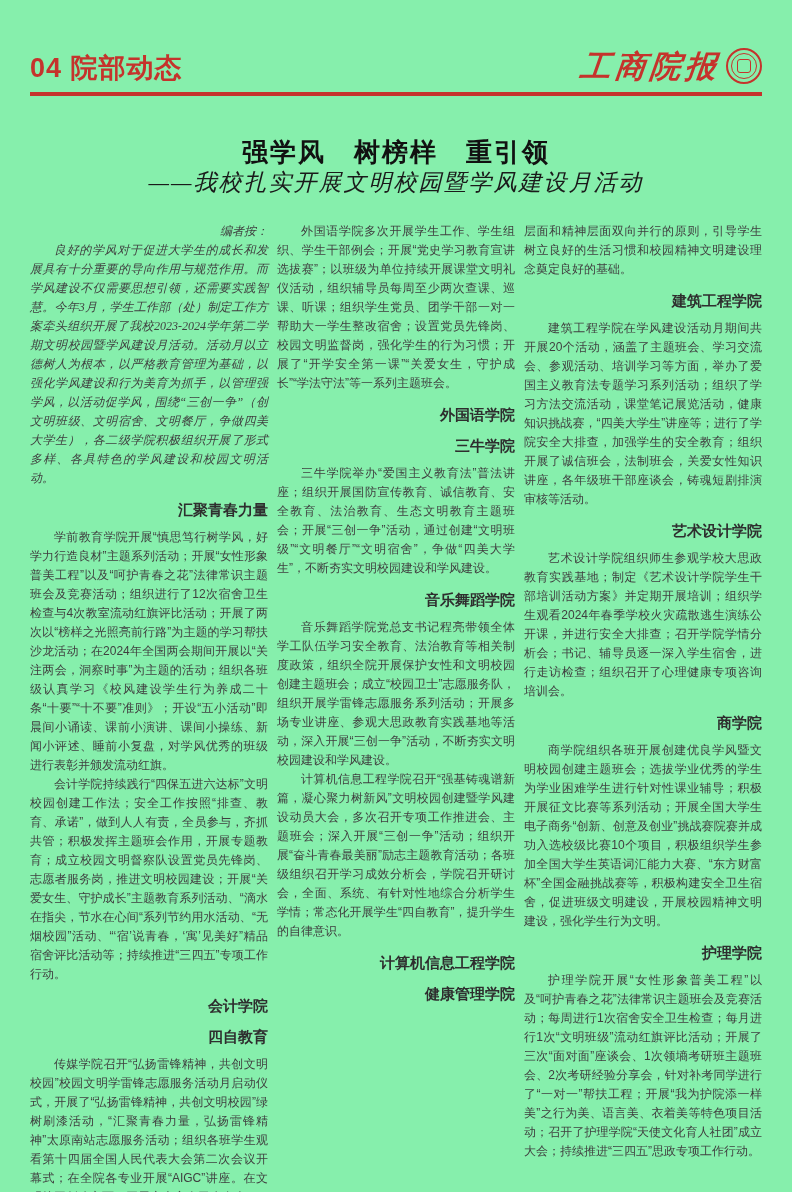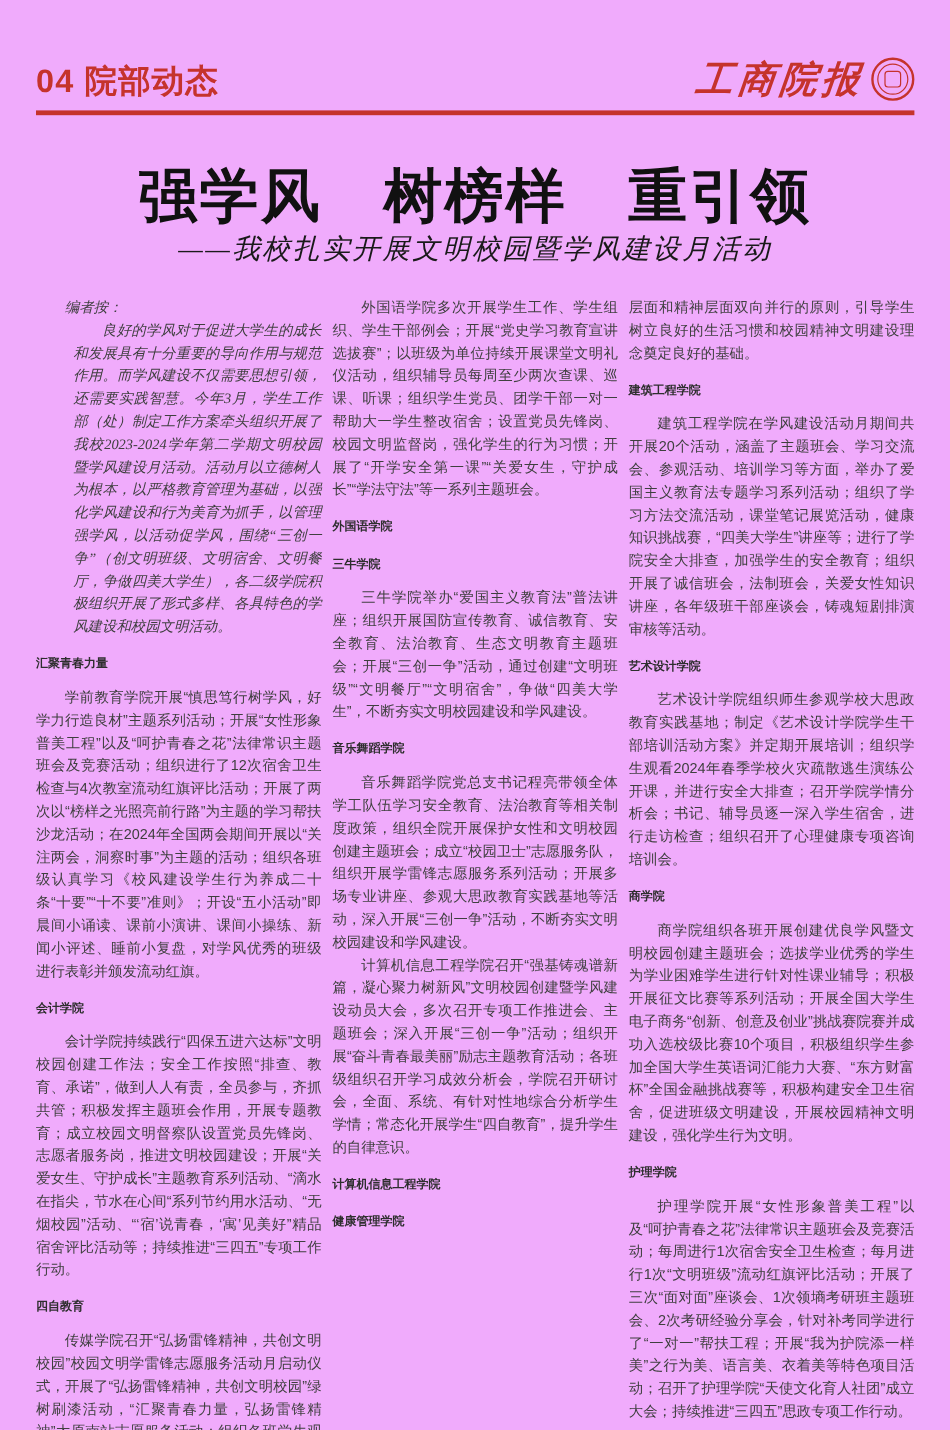--- a/index.html
+++ b/index.html
@@ -1,20 +1,20 @@
 <!DOCTYPE html>
 <html><head>
 <meta charset="utf-8">
 <style>
   html,body{margin:0;padding:0;background:#e8e8e8;}
   .page{
     position:relative;
     width:792px;height:1192px;
     margin:0 auto;
-    background:#f0abfc;
+    background:#86efac;
     font-family:"Liberation Sans", sans-serif;
     color:#3f3f3f;
     overflow:hidden;
     box-sizing:border-box;
   }
   
   .page-header{
     display:flex;
     justify-content:space-between;
     align-items:flex-end;
@@ -66,21 +66,21 @@
   .header-rule{
     margin:8px 30px 0 30px;
     height:4px;
     background:#c5332c;
   }
   
   .headline{
     margin-top:42px;
     text-align:center;
     color:#111111;
-    font-size:49px;
+    font-size:26px;
     font-weight:800;
     letter-spacing:2px;
     line-height:1.1;
   }
   .subheadline{
     text-align:center;
     color:#1a1a1a;
     font-family:"Liberation Serif", serif;
     font-style:italic;
     font-size:23px;
@@ -95,44 +95,44 @@
   }
   .article-column{
     flex:1 1 0;
     min-width:0;
     font-size:12px;
     line-height:19px;
   }
   .blk{margin:0;}
   .blk.heading{
     font-weight:700;
-    text-align:left;
+    text-align:right;
     color:#2e2e2e;
-    font-size:10px;
+    font-size:15px;
     margin:12px 0 9px 0;
   }
   .blk.para, .blk.closing{
     text-align:justify;
     text-indent:2em;
   }
   .blk.para_cont{
     text-align:justify;
     text-indent:0;
   }
   .blk.editor_label{
     text-indent:2em;
     font-family:"Liberation Serif", serif;
     font-style:italic;
+    text-align:right;
   }
   .blk.editor_para{
     text-align:justify;
     text-indent:2em;
     font-family:"Liberation Serif", serif;
     font-style:italic;
-    margin-left:31px;
   }
 </style>
 </head>
 <body>
 
 <div class="page">
 
   <div class="page-header">
     <div class="page-label">04 院部动态</div>
     <div class="masthead">
@@ -146,22 +146,22 @@
   <div class="headline">强学风　树榜样　重引领</div>
 
   <div class="subheadline">——我校扎实开展文明校园暨学风建设月活动</div>
 
   <div class="article-columns">
     <div class="article-column">
         <div class="blk editor_label">编者按：</div>
         <div class="blk editor_para">良好的学风对于促进大学生的成长和发展具有十分重要的导向作用与规范作用。而学风建设不仅需要思想引领，还需要实践智慧。今年3月，学生工作部（处）制定工作方案牵头组织开展了我校2023-2024学年第二学期文明校园暨学风建设月活动。活动月以立德树人为根本，以严格教育管理为基础，以强化学风建设和行为美育为抓手，以管理强学风，以活动促学风，围绕“三创一争”（创文明班级、文明宿舍、文明餐厅，争做四美大学生），各二级学院积极组织开展了形式多样、各具特色的学风建设和校园文明活动。</div>
         <div class="blk heading">汇聚青春力量</div>
         <div class="blk para">学前教育学院开展“慎思笃行树学风，好学力行造良材”主题系列活动；开展“女性形象普美工程”以及“呵护青春之花”法律常识主题班会及竞赛活动；组织进行了12次宿舍卫生检查与4次教室流动红旗评比活动；开展了两次以“榜样之光照亮前行路”为主题的学习帮扶沙龙活动；在2024年全国两会期间开展以“关注两会，洞察时事”为主题的活动；组织各班级认真学习《校风建设学生行为养成二十条“十要”“十不要”准则》；开设“五小活动”即晨间小诵读、课前小演讲、课间小操练、新闻小评述、睡前小复盘，对学风优秀的班级进行表彰并颁发流动红旗。</div>
+        <div class="blk para">会计学院持续践行“四保五进六达标”文明校园创建工作法；安全工作按照“排查、教育、承诺”，做到人人有责，全员参与，齐抓共管；积极发挥主题班会作用，开展专题教育；成立校园文明督察队设置党员先锋岗、志愿者服务岗，推进文明校园建设；开展“关爱女生、守护成长”主题教育系列活动、“滴水在指尖，节水在心间“系列节约用水活动、“无烟校园”活动、“‘宿’说青春，‘寓’见美好”精品宿舍评比活动等；持续推进“三四五”专项工作行动。</div>
         <div class="blk heading">会计学院</div>
-        <div class="blk para">会计学院持续践行“四保五进六达标”文明校园创建工作法；安全工作按照“排查、教育、承诺”，做到人人有责，全员参与，齐抓共管；积极发挥主题班会作用，开展专题教育；成立校园文明督察队设置党员先锋岗、志愿者服务岗，推进文明校园建设；开展“关爱女生、守护成长”主题教育系列活动、“滴水在指尖，节水在心间“系列节约用水活动、“无烟校园”活动、“‘宿’说青春，‘寓’见美好”精品宿舍评比活动等；持续推进“三四五”专项工作行动。</div>
         <div class="blk heading">四自教育</div>
         <div class="blk para">传媒学院召开“弘扬雷锋精神，共创文明校园”校园文明学雷锋志愿服务活动月启动仪式，开展了“弘扬雷锋精神，共创文明校园”绿树刷漆活动，“汇聚青春力量，弘扬雷锋精神”太原南站志愿服务活动；组织各班学生观看第十四届全国人民代表大会第二次会议开幕式；在全院各专业开展“AIGC”讲座。在文明校园创建方面，开展宿舍安全卫生自查。</div>
       </div>
     <div class="article-column">
         <div class="blk para">外国语学院多次开展学生工作、学生组织、学生干部例会；开展“党史学习教育宣讲选拔赛”；以班级为单位持续开展课堂文明礼仪活动，组织辅导员每周至少两次查课、巡课、听课；组织学生党员、团学干部一对一帮助大一学生整改宿舍；设置党员先锋岗、校园文明监督岗，强化学生的行为习惯；开展了“开学安全第一课”“关爱女生，守护成长”“学法守法”等一系列主题班会。</div>
         <div class="blk heading">外国语学院</div>
         <div class="blk heading">三牛学院</div>
         <div class="blk para">三牛学院举办“爱国主义教育法”普法讲座；组织开展国防宣传教育、诚信教育、安全教育、法治教育、生态文明教育主题班会；开展“三创一争”活动，通过创建“文明班级”“文明餐厅”“文明宿舍”，争做“四美大学生”，不断夯实文明校园建设和学风建设。</div>
         <div class="blk heading">音乐舞蹈学院</div>
         <div class="blk para">音乐舞蹈学院党总支书记程亮带领全体学工队伍学习安全教育、法治教育等相关制度政策，组织全院开展保护女性和文明校园创建主题班会；成立“校园卫士”志愿服务队，组织开展学雷锋志愿服务系列活动；开展多场专业讲座、参观大思政教育实践基地等活动，深入开展“三创一争”活动，不断夯实文明校园建设和学风建设。</div>

